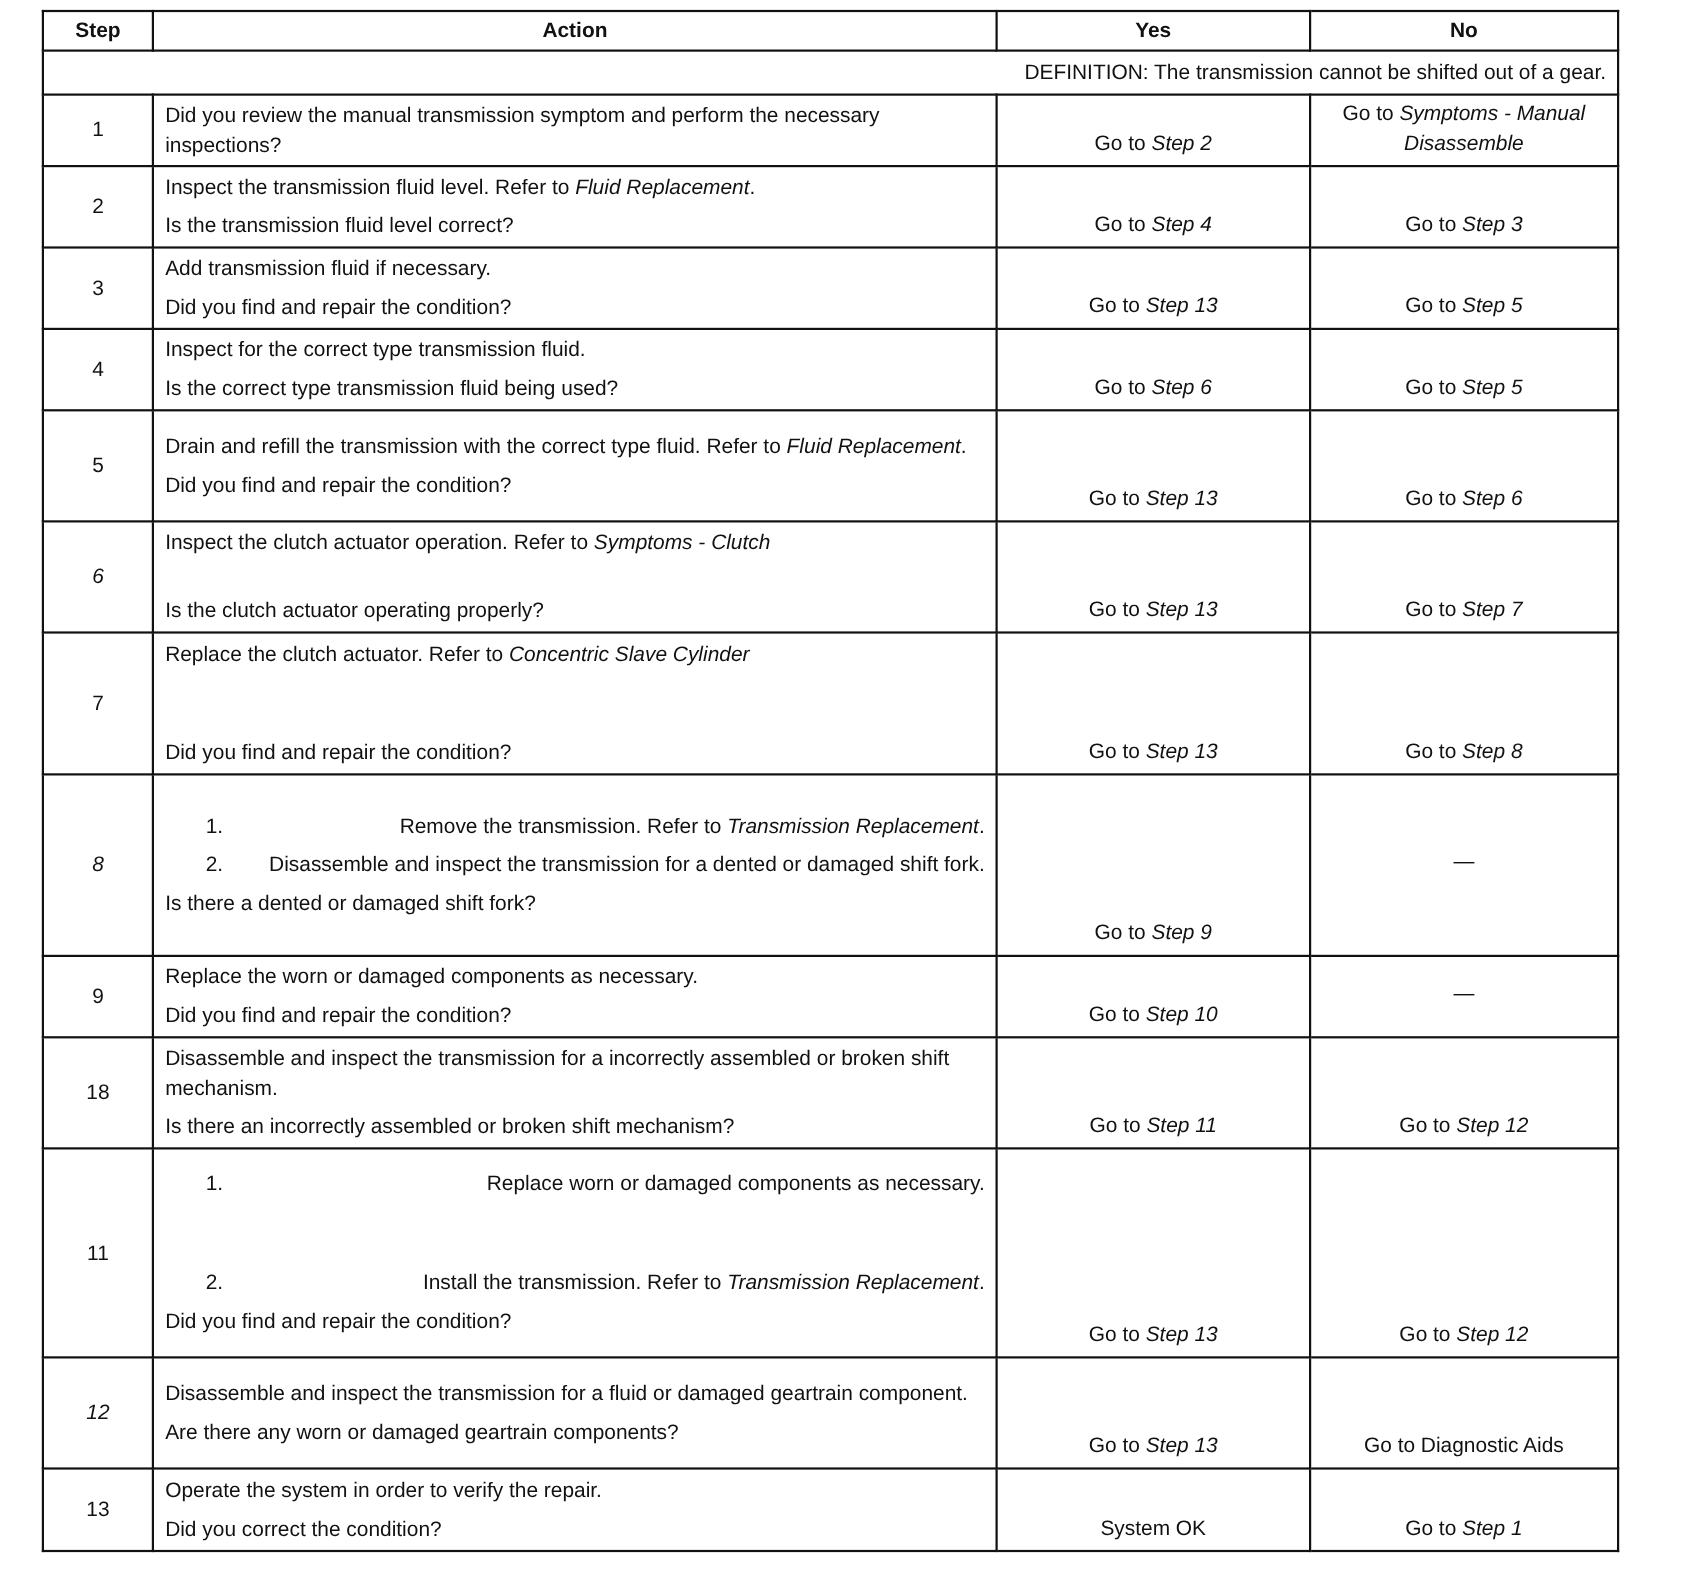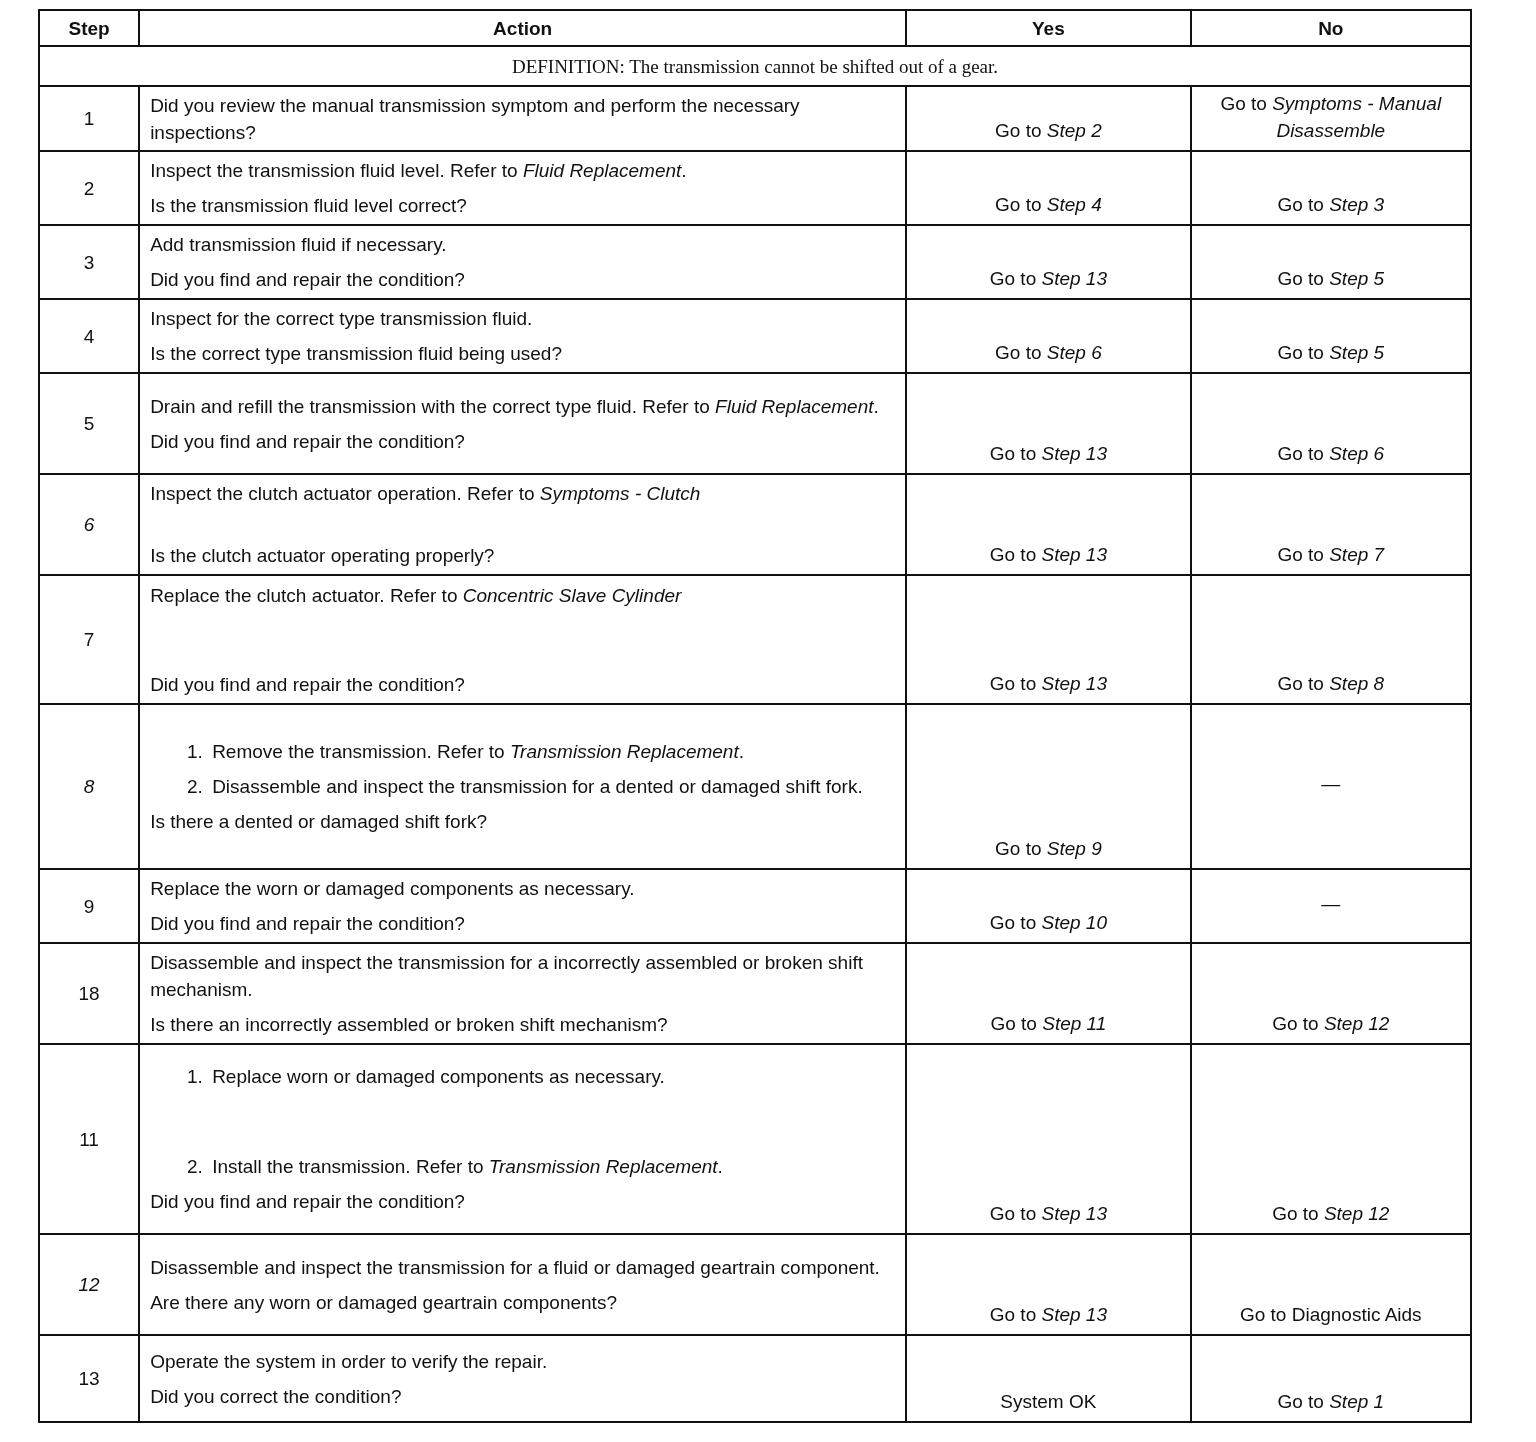--- a/index.html
+++ b/index.html
@@ -8,27 +8,27 @@
     position: absolute; left: 38px; top: 9px; width: 1434px;
     border-collapse: collapse; table-layout: fixed;
     font-size: 19px; line-height: 27px;
   }
   .tbl td, .tbl th { border: 2.5px solid #111; padding: 0 10px; vertical-align: middle; }
   .tbl th { font-weight: bold; height: 34px; text-align: center; }
   .col-step { width: 100px; }
   .col-action { width: 766px; }
   .col-yes { width: 284px; }
   .col-no { width: 280px; }
-  .def { text-align: center; height: 38px; padding-left: 18px; font-family: Liberation Serif, serif; }
+  .def { text-align: right; height: 38px; padding-left: 18px; }
   .stepnum { text-align: center; }
   .stepnum.it { font-style: italic; }
   .action { padding: 4px 12px 6px 12px; }
   .action p { margin: 0; }
   .action p + p { margin-top: 8px; }
-  .action ol { margin: 0; padding-left: 58px; }
+  .action ol { margin: 0; padding-left: 58px; text-align: right; }
   .action ol li { padding-left: 4px; }
   .action ol li + li { margin-top: 8px; }
   .res { text-align: center; vertical-align: bottom !important; padding-bottom: 6px !important; }
   .res.mid { vertical-align: middle !important; }
   .it { font-style: italic; }
 </style>
 </head>
 <body>
 
 <table class="tbl">
@@ -167,21 +167,21 @@
   <tr style="height:101px">
     <td class="stepnum it">12</td>
     <td class="action">
       <p>Disassemble and inspect the transmission for a fluid or damaged geartrain component.</p>
       <p>Are there any worn or damaged geartrain components?</p>
     </td>
     <td class="res"><span>Go to </span><span class="it">Step 13</span></td>
     <td class="res"><span>Go to Diagnostic Aids</span></td>
   </tr>
 
-  <tr style="height:87px">
+  <tr style="height:75px">
     <td class="stepnum">13</td>
     <td class="action">
       <p>Operate the system in order to verify the repair.</p>
       <p>Did you correct the condition?</p>
     </td>
     <td class="res">System OK</td>
     <td class="res"><span>Go to </span><span class="it">Step 1</span></td>
   </tr>
 </tbody>
   </table>

